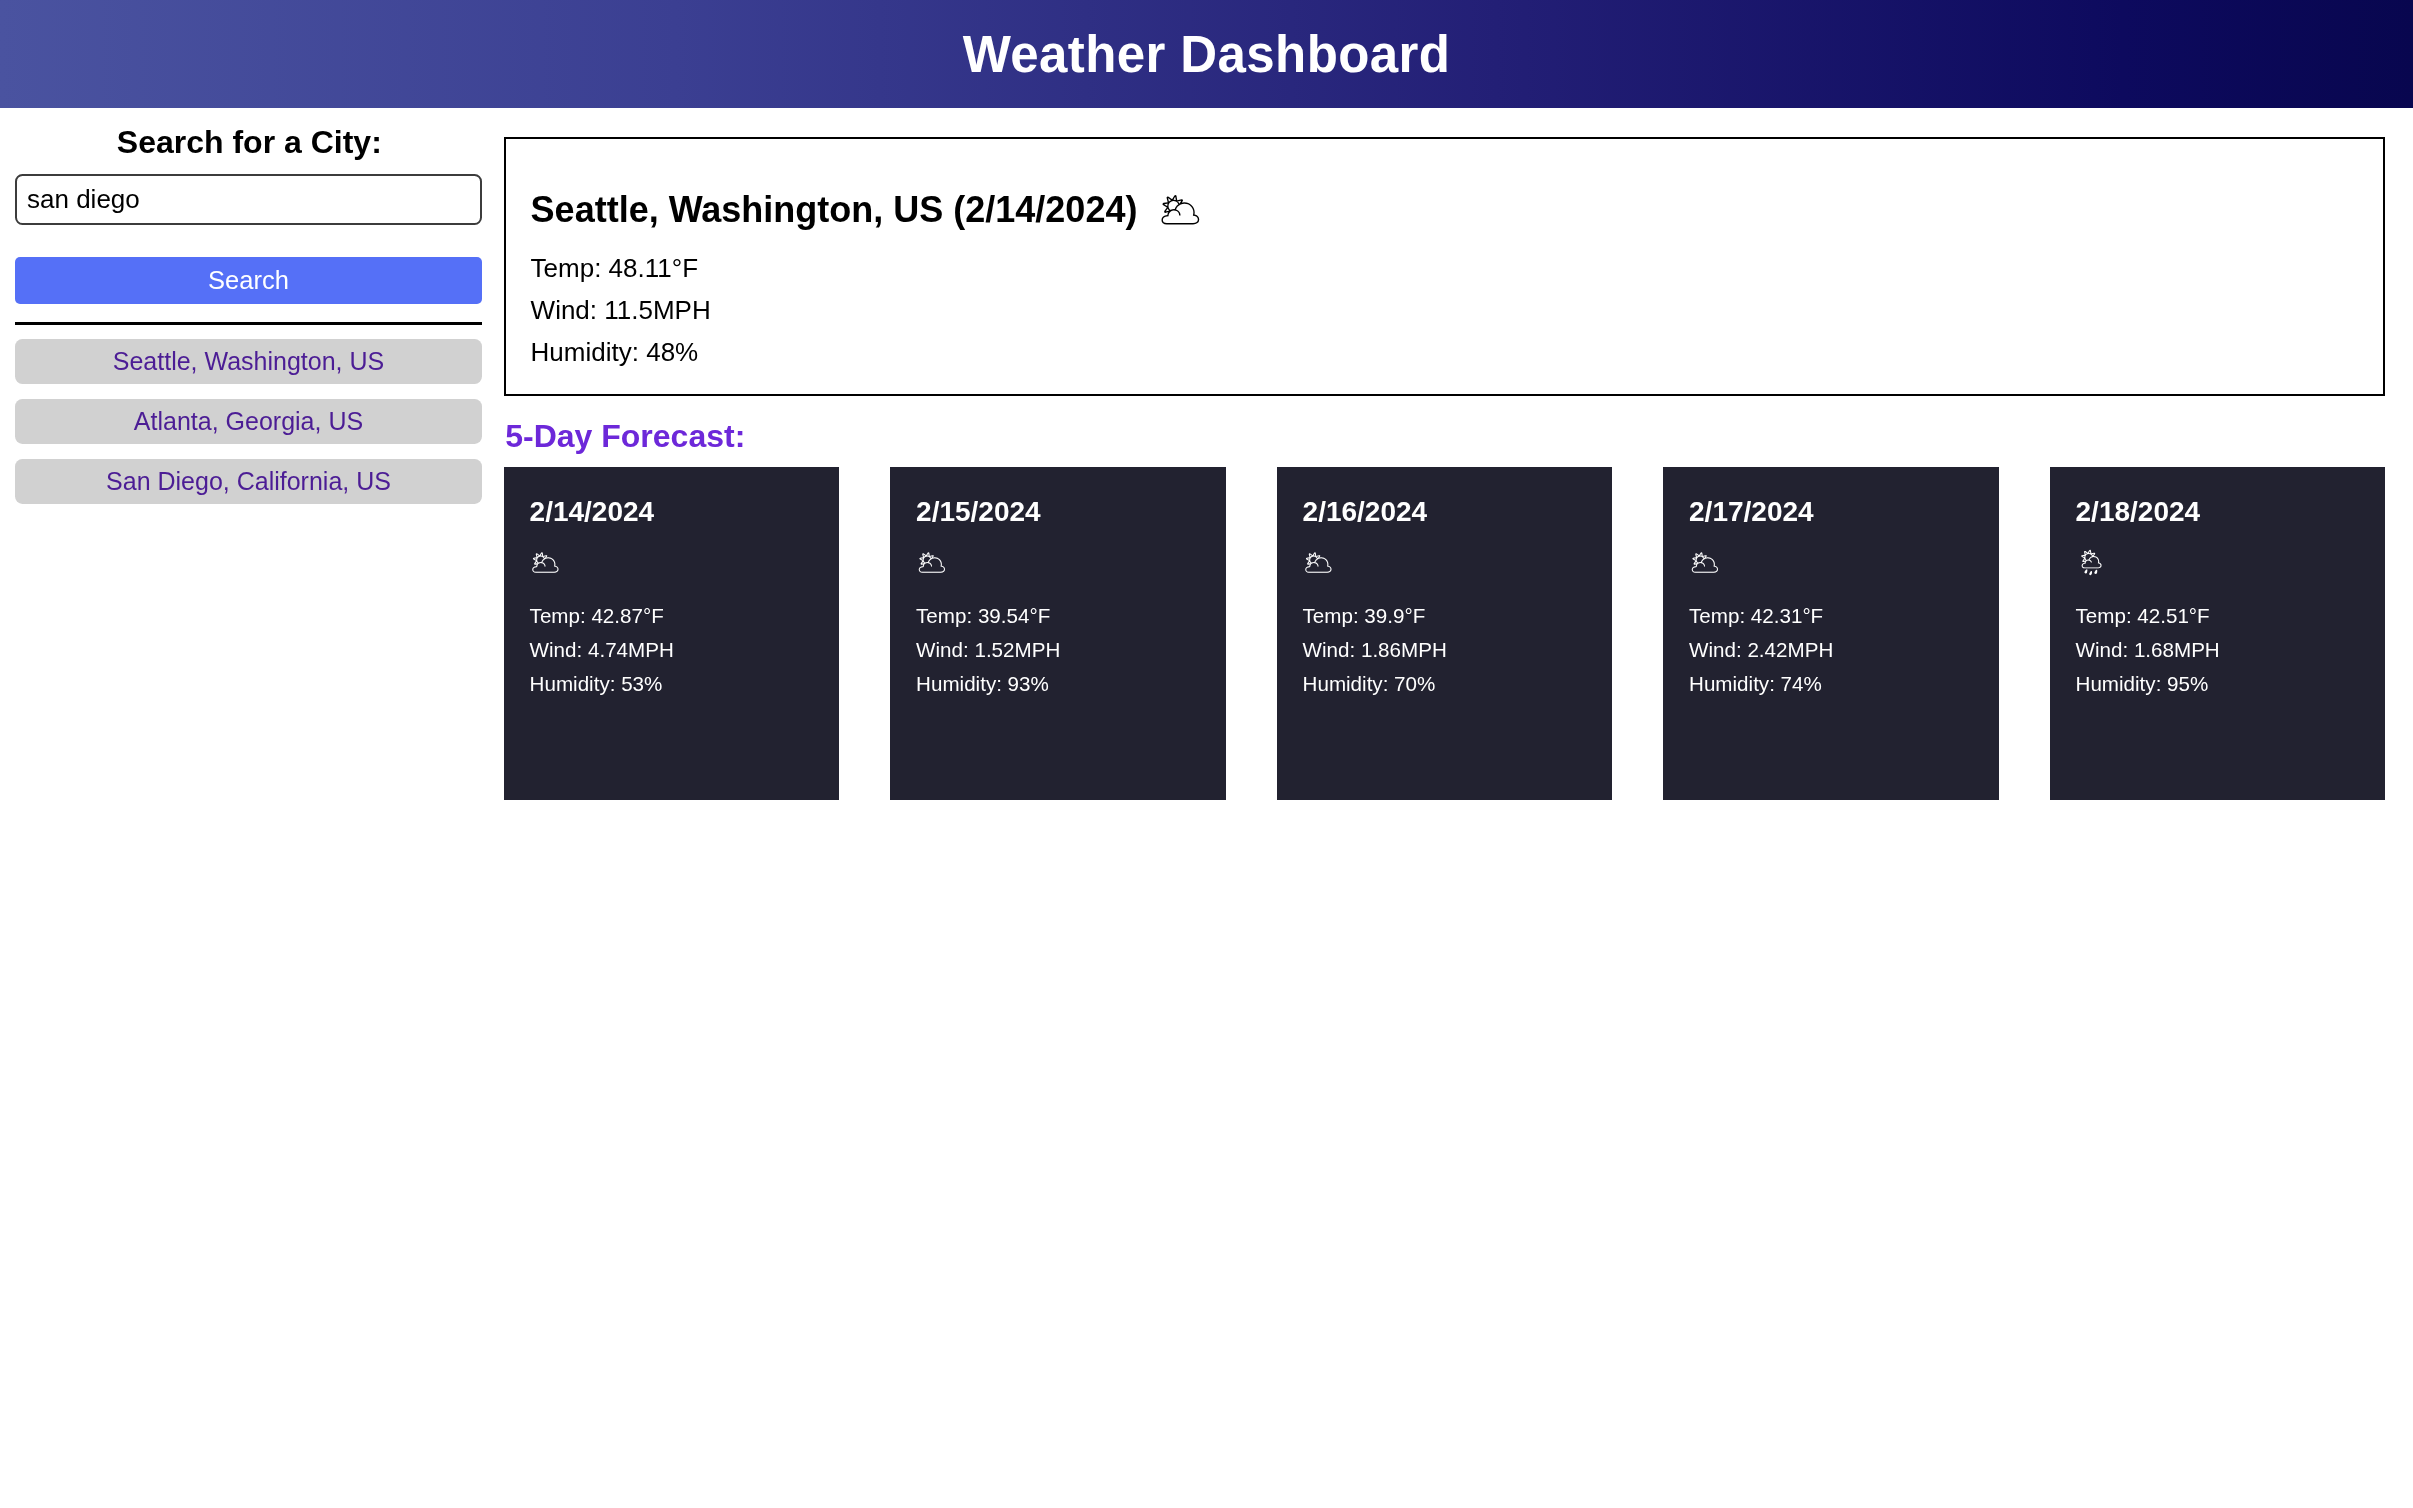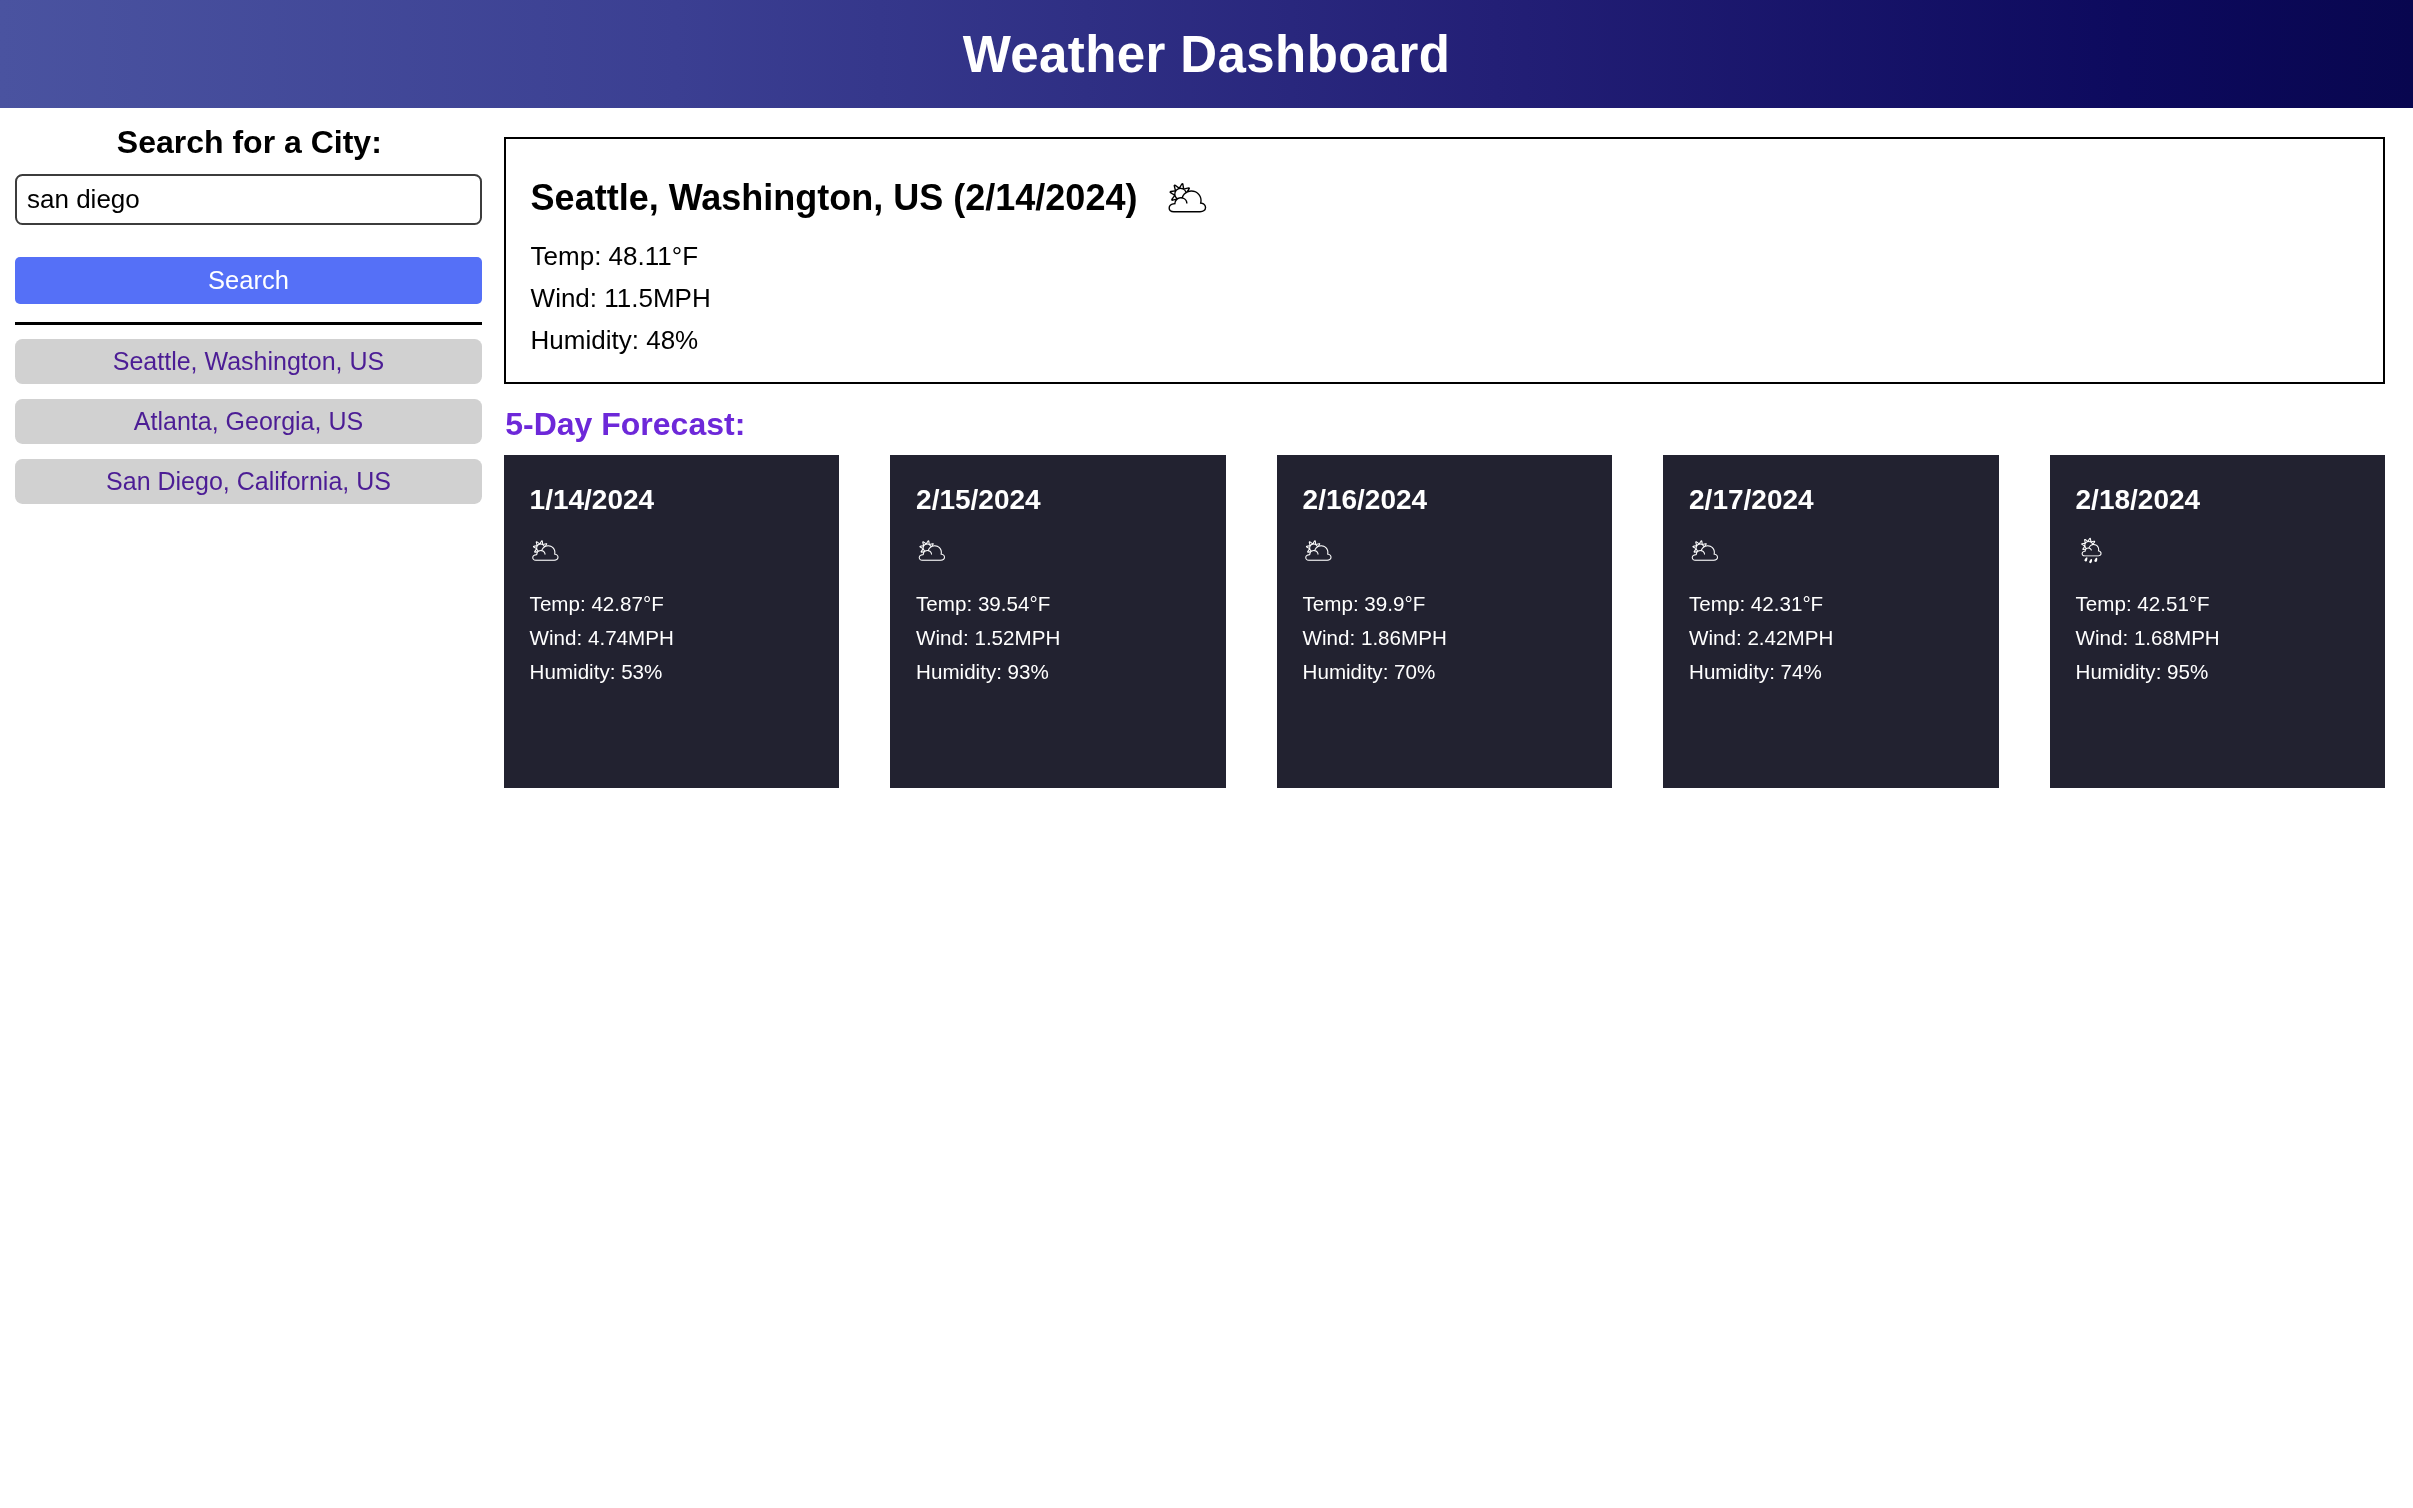--- a/index.html
+++ b/index.html
@@ -104,22 +104,22 @@
 
   #current-weather-card {
     border: 2.5px solid #000000;
     background: #ffffff;
     padding: 36px 25px 21.4px 25px;
     margin-top: 20.6px;
   }
   #current-weather-heading {
     display: flex;
     align-items: center;
-    gap: 27px;
-    margin: 4px 0 18px 0;
+    gap: 20px;
+    margin: 16px 0 18px 0;
     text-align: center;
   }
   #current-city-title {
     font-size: 36px;
     font-weight: bold;
     color: #000000;
     line-height: 1.05;
   }
   .weather-icon {
     display: inline-block;
@@ -206,21 +206,21 @@
       <div class="current-stat">Temp: 48.11°F</div>
       <div class="current-stat">Wind: 11.5MPH</div>
       <div class="current-stat">Humidity: 48%</div>
     </section>
 
     <h2 id="forecast-heading">5-Day Forecast:</h2>
 
     <div id="forecast-list">
 
       <div class="forecast-card">
-        <div class="forecast-date">1/14/2024</div>
+        <div class="forecast-date">2/14/2024</div>
         <span class="forecast-icon weather-icon">🌥</span>
         <div class="forecast-stat">Temp: 42.87°F</div>
         <div class="forecast-stat">Wind: 4.74MPH</div>
         <div class="forecast-stat">Humidity: 53%</div>
       </div>
 
       <div class="forecast-card">
         <div class="forecast-date">2/15/2024</div>
         <span class="forecast-icon weather-icon">🌥</span>
         <div class="forecast-stat">Temp: 39.54°F</div>

